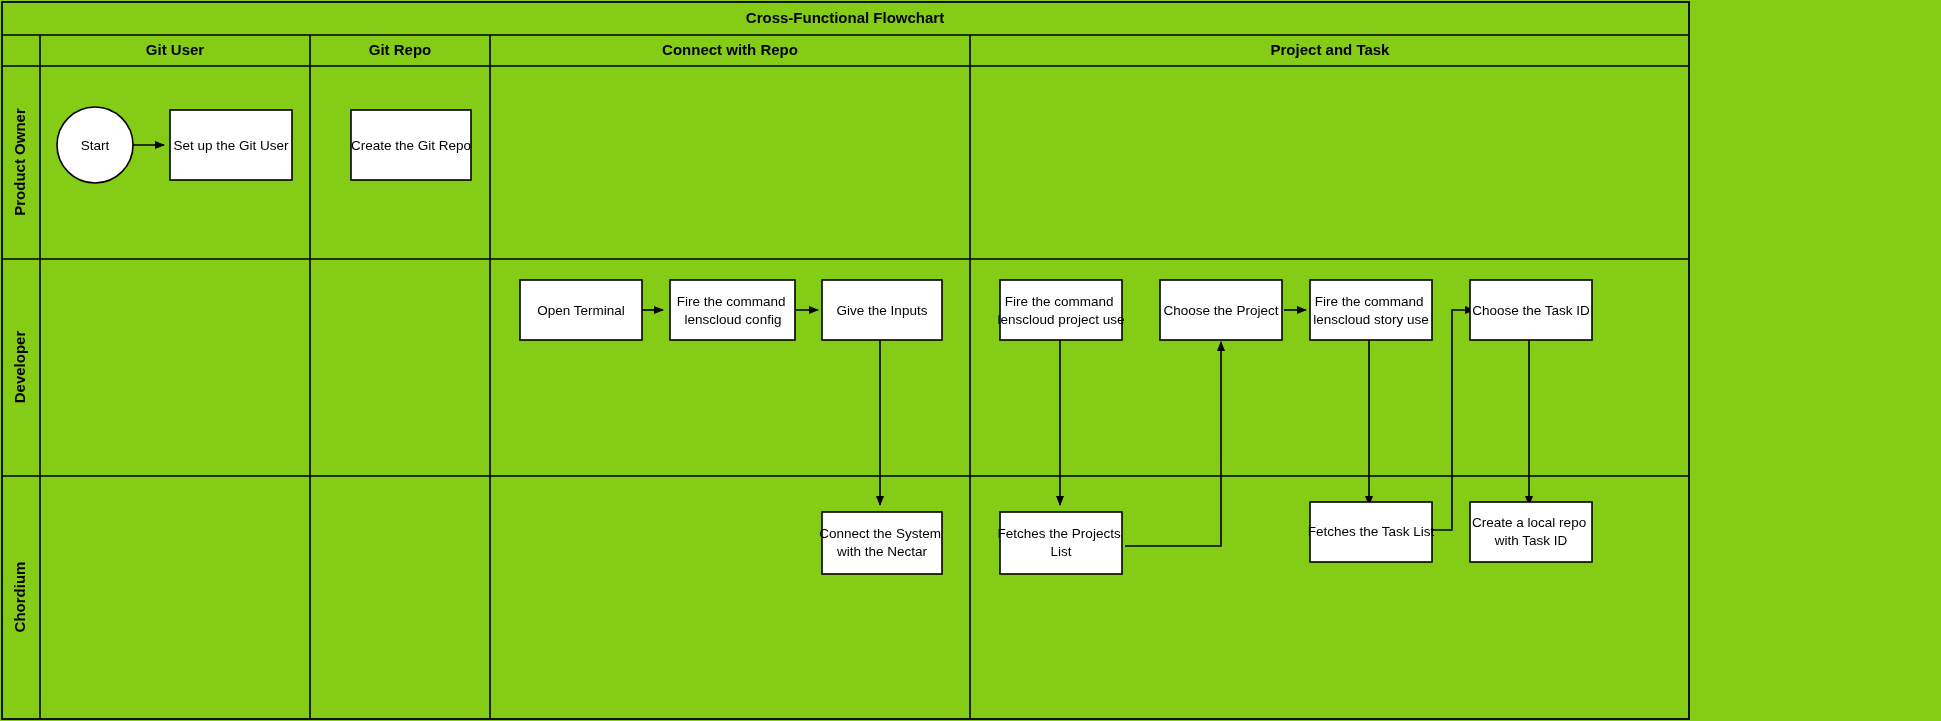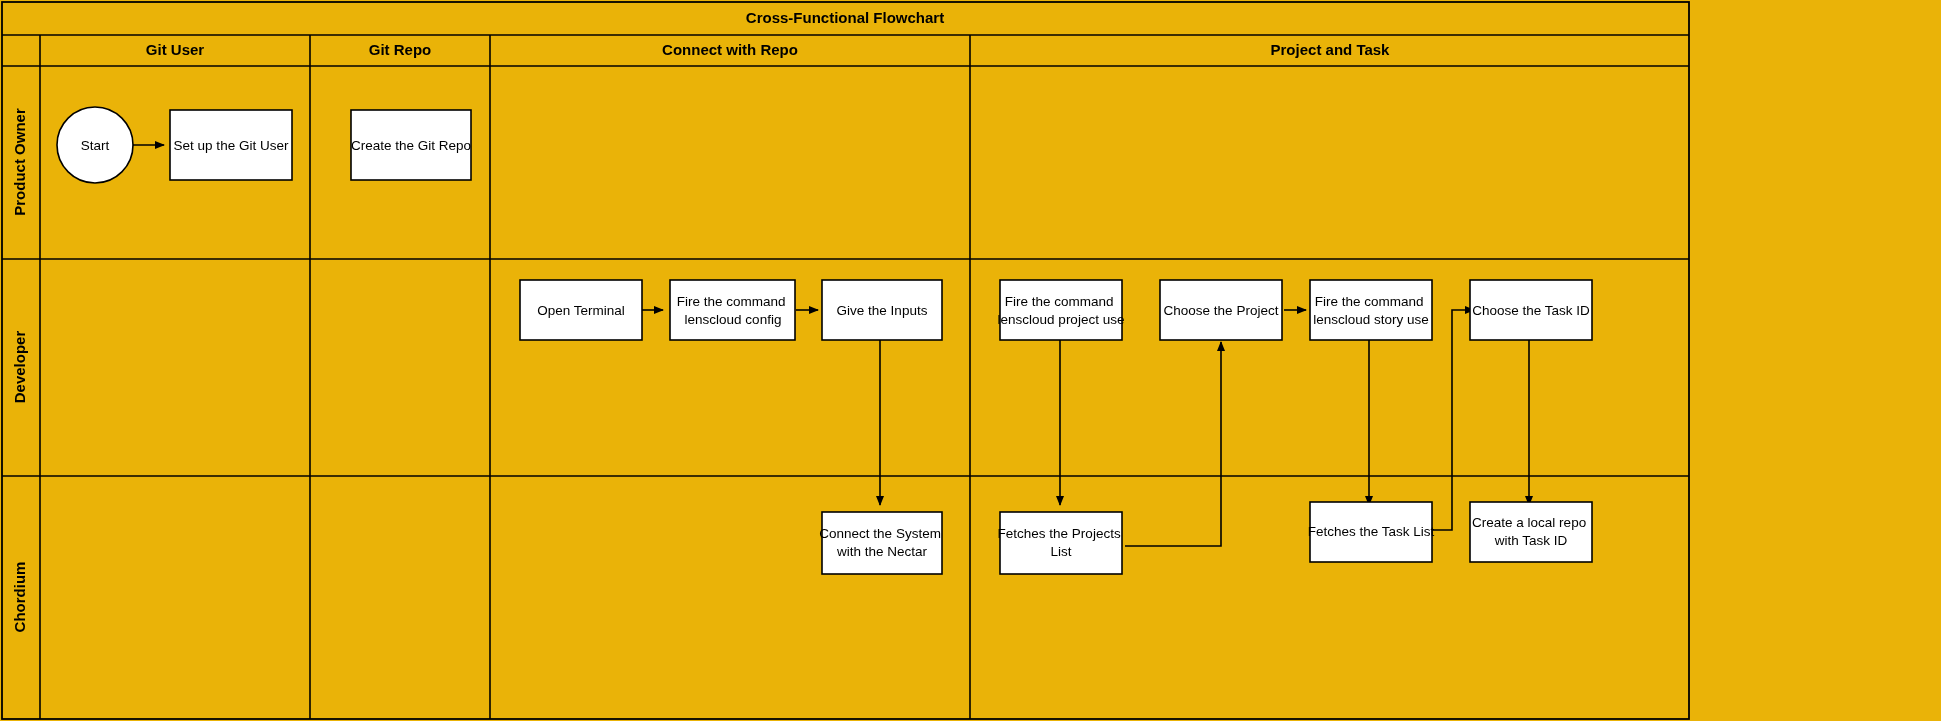--- a/index.html
+++ b/index.html
@@ -8,21 +8,21 @@
     background: #ffffff;
   }
   body {
     font-family: "Liberation Sans", sans-serif;
     color: #000000;
   }
   #canvas {
     position: relative;
     width: 1941px;
     height: 721px;
-    background: #eab308;
+    background: #84cc16;
     overflow: hidden;
   }
   #flow-svg {
     position: absolute;
     left: 0;
     top: 0;
     width: 1941px;
     height: 721px;
   }
   .lane-line {

